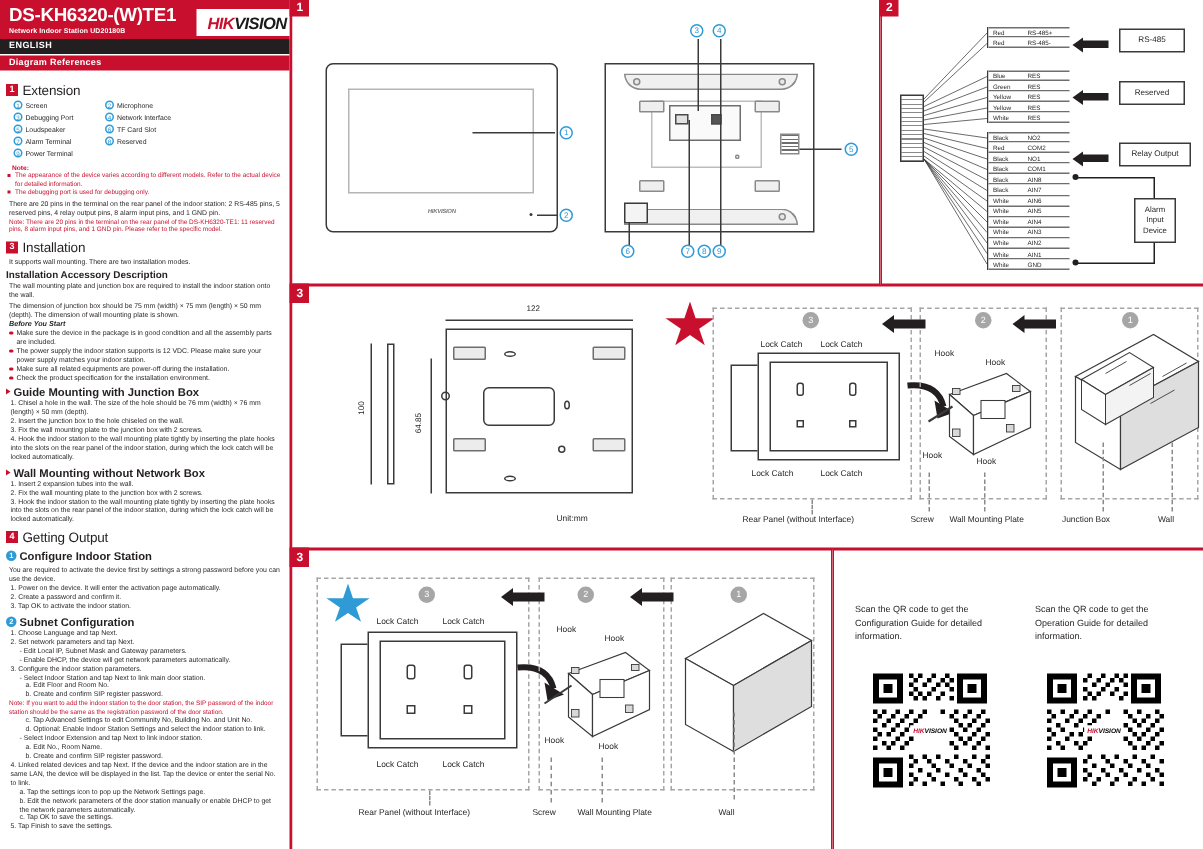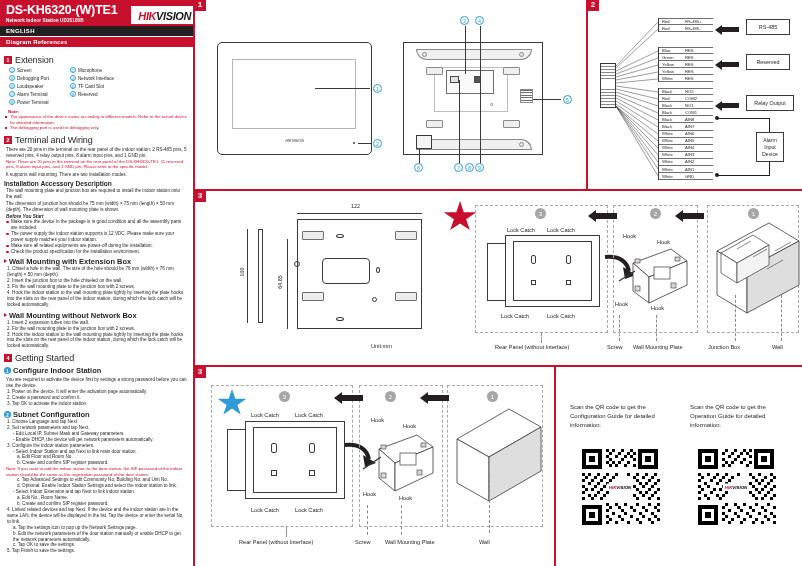--- a/index.html
+++ b/index.html
@@ -633,57 +633,57 @@
         <div class="app-item w-full">
           <span class="app-circ">9</span>
           <span class="app-lbl">Power Terminal</span>
         </div>
       </div>
 
       <div class="note-lbl">Note:</div>
       <div class="note-line">The appearance of the device varies according to different models. Refer to the actual device for detailed information.</div>
       <div class="note-line">The debugging port is used for debugging only.</div>
 
-      <div class="sect-head">
-        <div class="sect-num">2</div>
-        <div class="sect-title">Terminal and Wiring</div>
-      </div>
       <div class="para">There are 20 pins in the terminal on the rear panel of the indoor station: 2 RS-485 pins, 5 reserved pins, 4 relay output pins, 8 alarm input pins, and 1 GND pin.</div>
       <div class="note-para">Note: There are 20 pins in the terminal on the rear panel of the DS-KH6320-TE1: 11 reserved pins, 8 alarm input pins, and 1 GND pin. Please refer to the specific model.</div>
 
+      <div class="sect-head">
+        <div class="sect-num">3</div>
+        <div class="sect-title">Installation</div>
+      </div>
       <div class="para">It supports wall mounting. There are two installation modes.</div>
       <div class="sub-title2">Installation Accessory Description</div>
       <div class="para para-tight">The wall mounting plate and junction box are required to install the indoor station onto the wall.</div>
       <div class="para para-tight">The dimension of junction box should be 75 mm (width) × 75 mm (length) × 50 mm (depth). The dimension of wall mounting plate is shown.</div>
       <div class="italic-note">Before You Start</div>
       <div class="dot-li">Make sure the device in the package is in good condition and all the assembly parts are included.</div>
       <div class="dot-li">The power supply the indoor station supports is 12 VDC. Please make sure your power supply matches your indoor station.</div>
       <div class="dot-li">Make sure all related equipments are power-off during the installation.</div>
       <div class="dot-li">Check the product specification for the installation environment.</div>
 
       <div class="bullet-head">
         <span class="bullet-sq"></span>
-        <span class="sub-title">Wall Mounting with Extension Box</span>
+        <span class="sub-title">Guide Mounting with Junction Box</span>
       </div>
       <div class="li">1. Chisel a hole in the wall. The size of the hole should be 76 mm (width) × 76 mm (length) × 50 mm (depth).</div>
       <div class="li">2. Insert the junction box to the hole chiseled on the wall.</div>
       <div class="li">3. Fix the wall mounting plate to the junction box with 2 screws.</div>
       <div class="li">4. Hook the indoor station to the wall mounting plate tightly by inserting the plate hooks into the slots on the rear panel of the indoor station, during which the lock catch will be locked automatically.</div>
 
       <div class="bullet-head">
         <span class="bullet-sq"></span>
         <span class="sub-title">Wall Mounting without Network Box</span>
       </div>
       <div class="li">1. Insert 2 expansion tubes into the wall.</div>
       <div class="li">2. Fix the wall mounting plate to the junction box with 2 screws.</div>
       <div class="li">3. Hook the indoor station to the wall mounting plate tightly by inserting the plate hooks into the slots on the rear panel of the indoor station, during which the lock catch will be locked automatically.</div>
 
       <div class="sect-head">
         <div class="sect-num">4</div>
-        <div class="sect-title">Getting Started</div>
+        <div class="sect-title">Getting Output</div>
       </div>
 
       <div class="sub-head">
         <span class="sub-num">1</span>
         <span class="sub-title">Configure Indoor Station</span>
       </div>
       <div class="para">You are required to activate the device first by settings a strong password before you can use the device.</div>
       <div class="li">1. Power on the device. It will enter the activation page automatically.</div>
       <div class="li">2. Create a password and confirm it.</div>
       <div class="li">3. Tap OK to activate the indoor station.</div>

